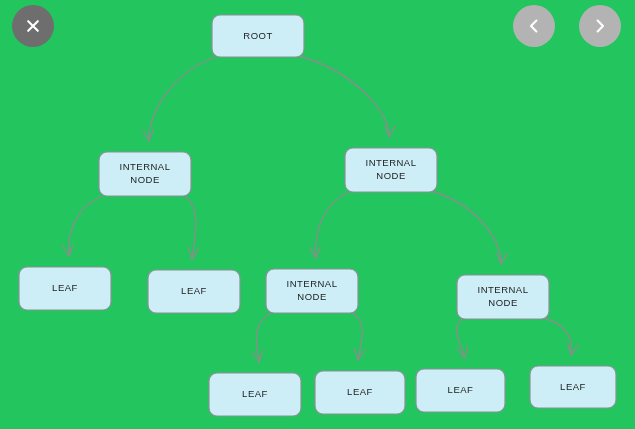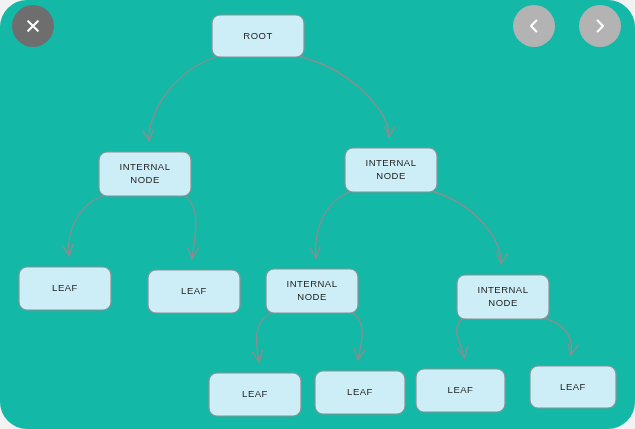--- a/index.html
+++ b/index.html
@@ -7,23 +7,22 @@
     padding: 0;
     background: #f2f2f2;
   }
   body {
     font-family: "Liberation Sans", sans-serif;
   }
   #viewer {
     position: relative;
     width: 635px;
     height: 429px;
-    background: #14b8a6;
+    background: #22c55e;
     overflow: hidden;
-    border-radius: 27px;
   }
   #diagram-svg {
     position: absolute;
     left: 0;
     top: 0;
     width: 635px;
     height: 429px;
   }
   .node-label {
     font-family: "Liberation Sans", sans-serif;

